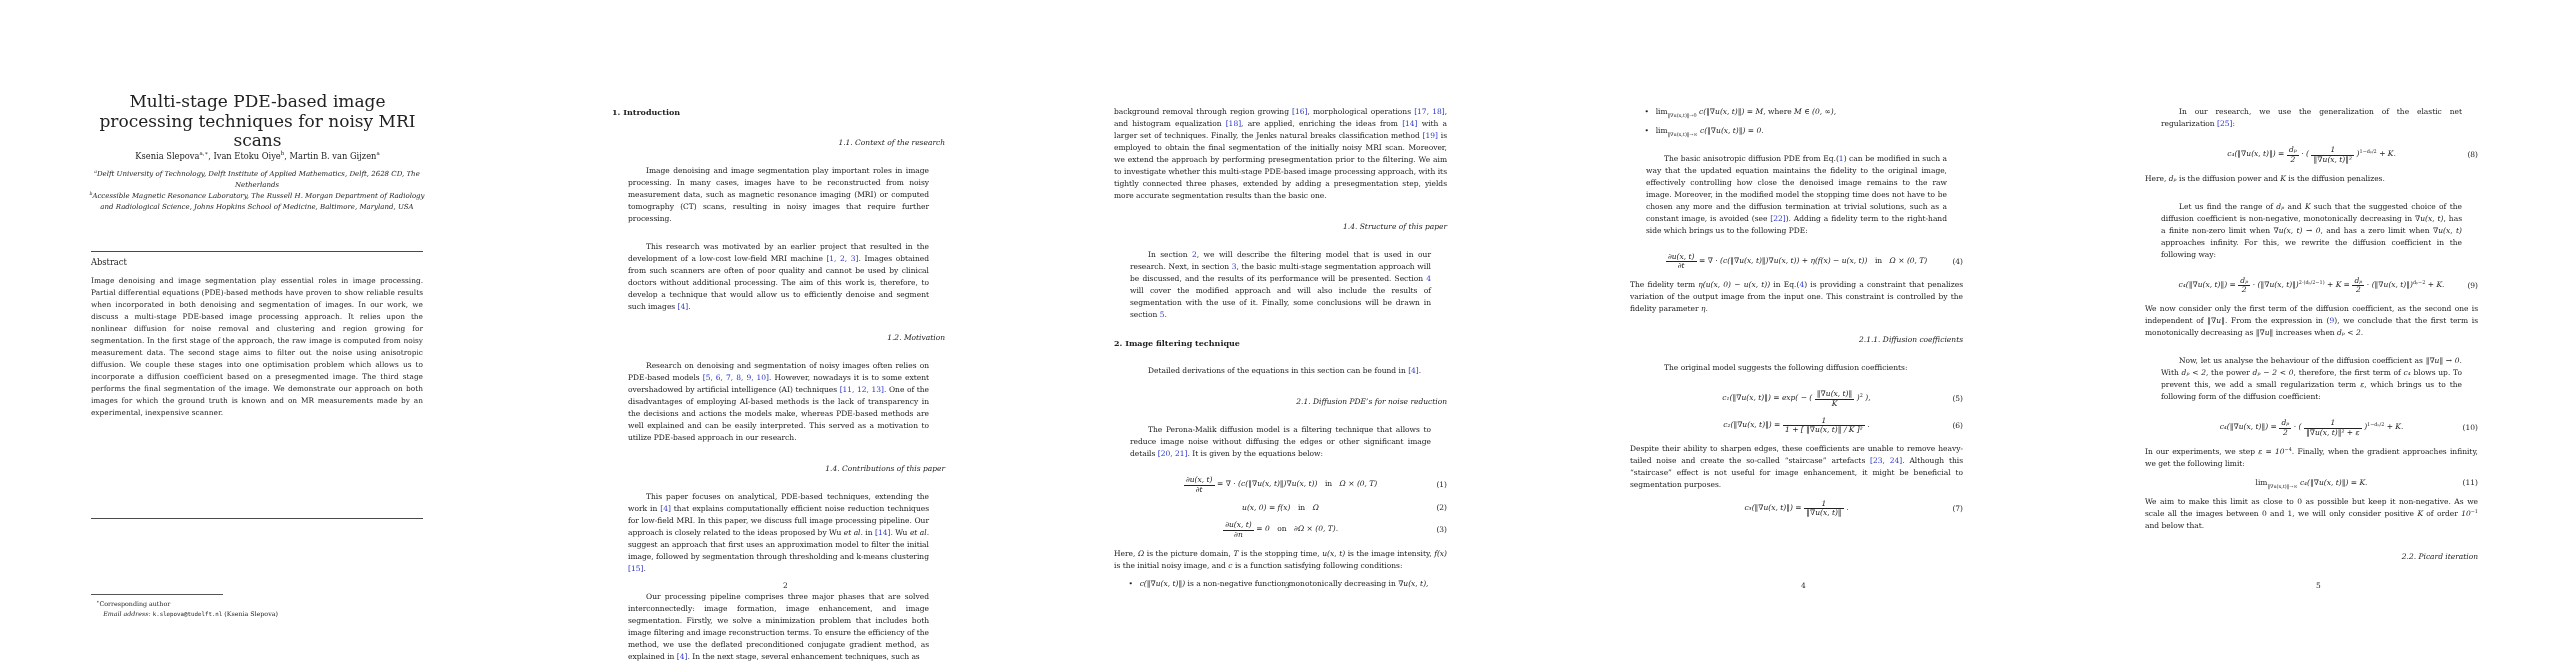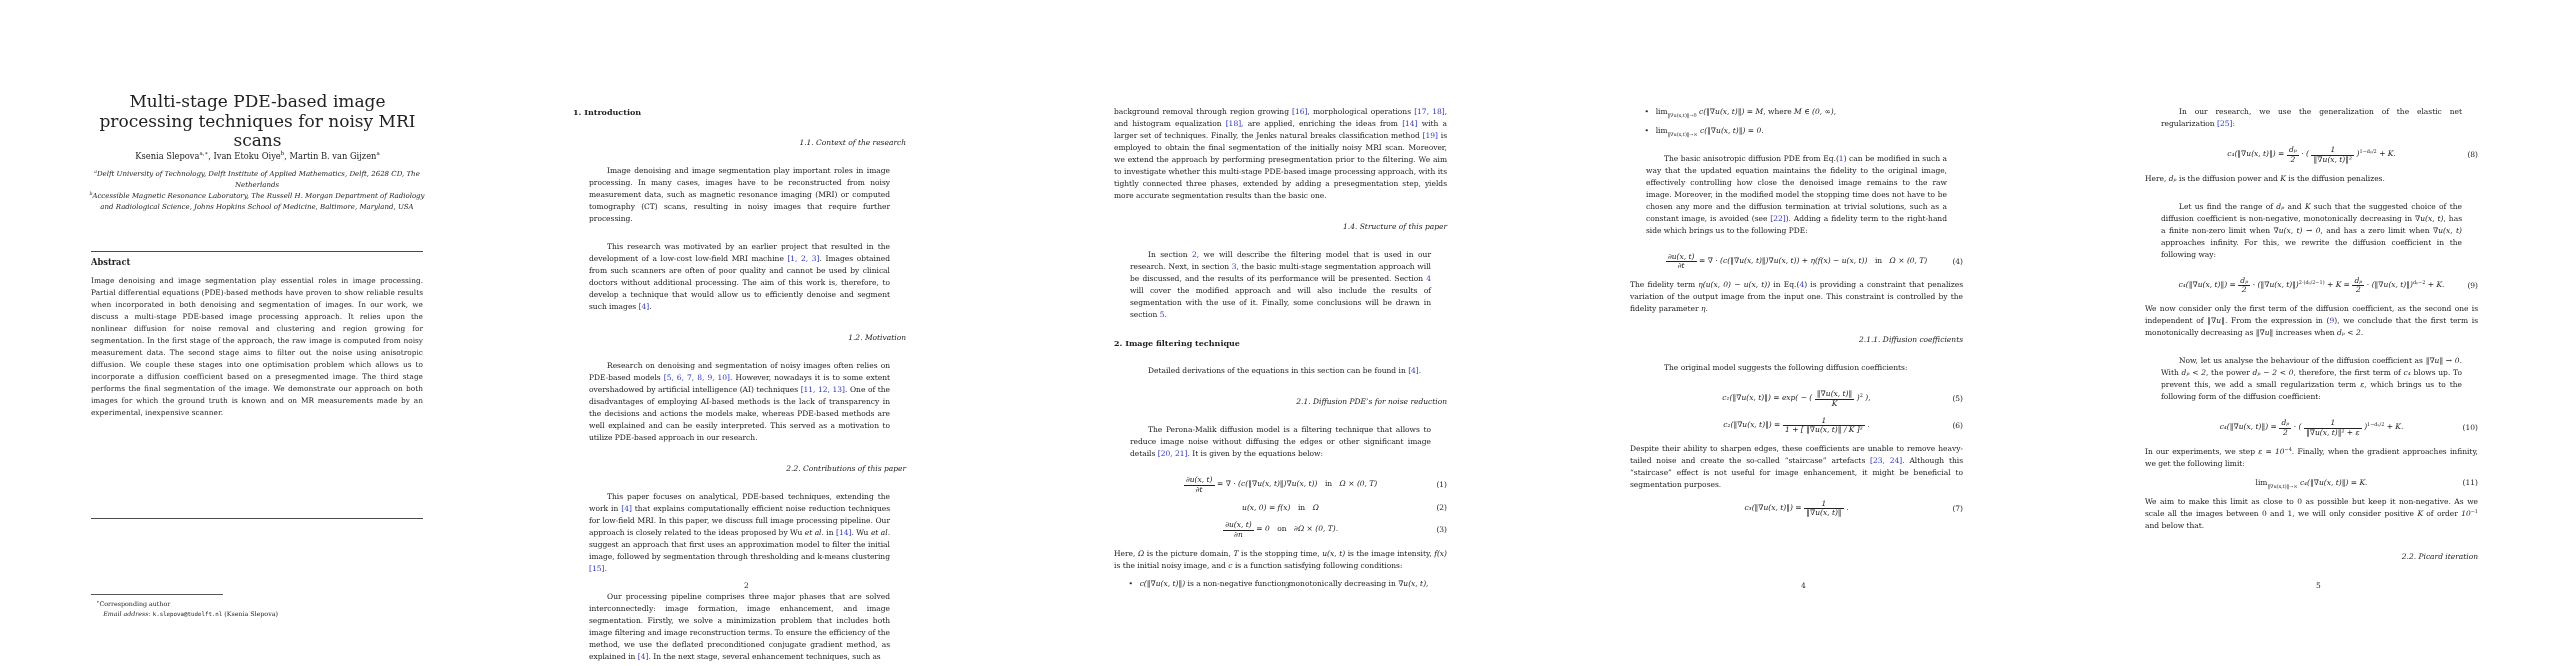--- a/index.html
+++ b/index.html
@@ -47,21 +47,21 @@
   
   .p1-title{position:absolute;left:91px;width:333px;top:92px;text-align:center;
             font-size:17px;line-height:19.5px;}
   .p1-authors{position:absolute;left:74px;width:367px;top:151px;text-align:center;font-size:8.3px;}
   .p1-affils{position:absolute;left:82px;width:350px;top:169px;text-align:center;
              font-size:7px;line-height:10.6px;}
   .affil{margin:0 0 1.1px;font-style:italic;}
   .rule{position:absolute;left:91px;width:332px;border-top:0.8px solid #4a4a4a;}
   .rule-abs-top{top:251px;}
   .rule-abs-bot{top:518px;}
-  .abs-head{position:absolute;left:91px;top:257px;font-weight:bold;font-size:8.3px;}
+  .abs-head{position:absolute;left:91px;top:257px;font-weight:normal;font-size:8.3px;}
   .abs-body{position:absolute;left:91px;width:332px;top:275px;font-size:7.4px;
             line-height:12px;text-align:justify;}
   .kw{position:absolute;left:91px;width:332px;top:477px;font-size:7.4px;
       line-height:12px;text-align:justify;}
   .fn-rule{position:absolute;left:91px;width:132px;top:594px;border-top:0.6px solid #555;}
   .fn{position:absolute;left:91px;width:332px;font-size:6.3px;line-height:9.7px;text-align:left;}
   .fn1{top:599px;text-indent:5.6px;}
   .fn2{top:609px;text-indent:12.2px;}
 
   .pageno{position:absolute;left:0;width:515px;top:581px;text-align:center;font-size:7.5px;}
@@ -80,29 +80,29 @@
   </div>
   <div class="rule rule-abs-top"></div>
   <div class="abs-head">Abstract</div>
   <div class="abs-body">Image denoising and image segmentation play essential roles in image processing. Partial differential equations (PDE)-based methods have proven to show reliable results when incorporated in both denoising and segmentation of images. In our work, we discuss a multi-stage PDE-based image processing approach. It relies upon the nonlinear diffusion for noise removal and clustering and region growing for segmentation. In the first stage of the approach, the raw image is computed from noisy measurement data. The second stage aims to filter out the noise using anisotropic diffusion. We couple these stages into one optimisation problem which allows us to incorporate a diffusion coefficient based on a presegmented image. The third stage performs the final segmentation of the image. We demonstrate our approach on both images for which the ground truth is known and on MR measurements made by an experimental, inexpensive scanner.</div>
   <div class="rule rule-abs-bot"></div>
   <div class="fn-rule"></div>
   <div class="fn fn1"><sup>∗</sup><span class="rm">Corresponding author</span></div>
   <div class="fn fn2"><span class="it">Email address: </span><span class="tt">k.slepova@tudelft.nl</span><span class="rm"> (Ksenia Slepova)</span></div>
 </section>
 
-<section class="page" style="left:489px">
+<section class="page" style="left:528px">
   <div class="col">
     <div class="sec">1. Introduction</div>
     <div class="sub">1.1. Context of the research</div>
     <p class="par">Image denoising and image segmentation play important roles in image processing. In many cases, images have to be reconstructed from noisy measurement data, such as magnetic resonance imaging (MRI) or computed tomography (CT) scans, resulting in noisy images that require further processing.</p>
     <p class="par"><span class="rm">This research was motivated by an earlier project that resulted in the development of a low-cost low-field MRI machine </span><span class="cite">[1, 2, 3]</span><span class="rm">. Images obtained from such scanners are often of poor quality and cannot be used by clinical doctors without additional processing. The aim of this work is, therefore, to develop a technique that would allow us to efficiently denoise and segment such images </span><span class="cite">[4]</span><span class="rm">.</span></p>
     <div class="sub">1.2. Motivation</div>
     <p class="par"><span class="rm">Research on denoising and segmentation of noisy images often relies on PDE-based models </span><span class="cite">[5, 6, 7, 8, 9, 10]</span><span class="rm">. However, nowadays it is to some extent overshadowed by artificial intelligence (AI) techniques </span><span class="cite">[11, 12, 13]</span><span class="rm">. One of the disadvantages of employing AI-based methods is the lack of transparency in the decisions and actions the models make, whereas PDE-based methods are well explained and can be easily interpreted. This served as a motivation to utilize PDE-based approach in our research.</span></p>
-    <div class="sub">2.2. Contributions of this paper</div>
+    <div class="sub">1.4. Contributions of this paper</div>
     <p class="par"><span class="rm">This paper focuses on analytical, PDE-based techniques, extending the work in </span><span class="cite">[4]</span><span class="rm"> that explains computationally efficient noise reduction techniques for low-field MRI. In this paper, we discuss full image processing pipeline. Our approach is closely related to the ideas proposed by Wu </span><span class="it">et al.</span><span class="rm"> in </span><span class="cite">[14]</span><span class="rm">. Wu </span><span class="it">et al.</span><span class="rm"> suggest an approach that first uses an approximation model to filter the initial image, followed by segmentation through thresholding and k-means clustering </span><span class="cite">[15]</span><span class="rm">.</span></p>
     <p class="par"><span class="rm">Our processing pipeline comprises three major phases that are solved interconnectedly: image formation, image enhancement, and image segmentation. Firstly, we solve a minimization problem that includes both image filtering and image reconstruction terms. To ensure the efficiency of the method, we use the deflated preconditioned conjugate gradient method, as explained in </span><span class="cite">[4]</span><span class="rm">. In the next stage, several enhancement techniques, such as</span></p>
   </div>
   <div class="pageno">2</div>
 </section>
 
 <section class="page" style="left:1030px">
   <div class="col">
     <p class="cont"><span class="rm">background removal through region growing </span><span class="cite">[16]</span><span class="rm">, morphological operations </span><span class="cite">[17, 18]</span><span class="rm">, and histogram equalization </span><span class="cite">[18]</span><span class="rm">, are applied, enriching the ideas from </span><span class="cite">[14]</span><span class="rm"> with a larger set of techniques. Finally, the Jenks natural breaks classification method </span><span class="cite">[19]</span><span class="rm"> is employed to obtain the final segmentation of the initially noisy MRI scan. Moreover, we extend the approach by performing presegmentation prior to the filtering. We aim to investigate whether this multi-stage PDE-based image processing approach, with its tightly connected three phases, extended by adding a presegmentation step, yields more accurate segmentation results than the basic one.</span></p>
     <div class="sub">1.4. Structure of this paper</div>

